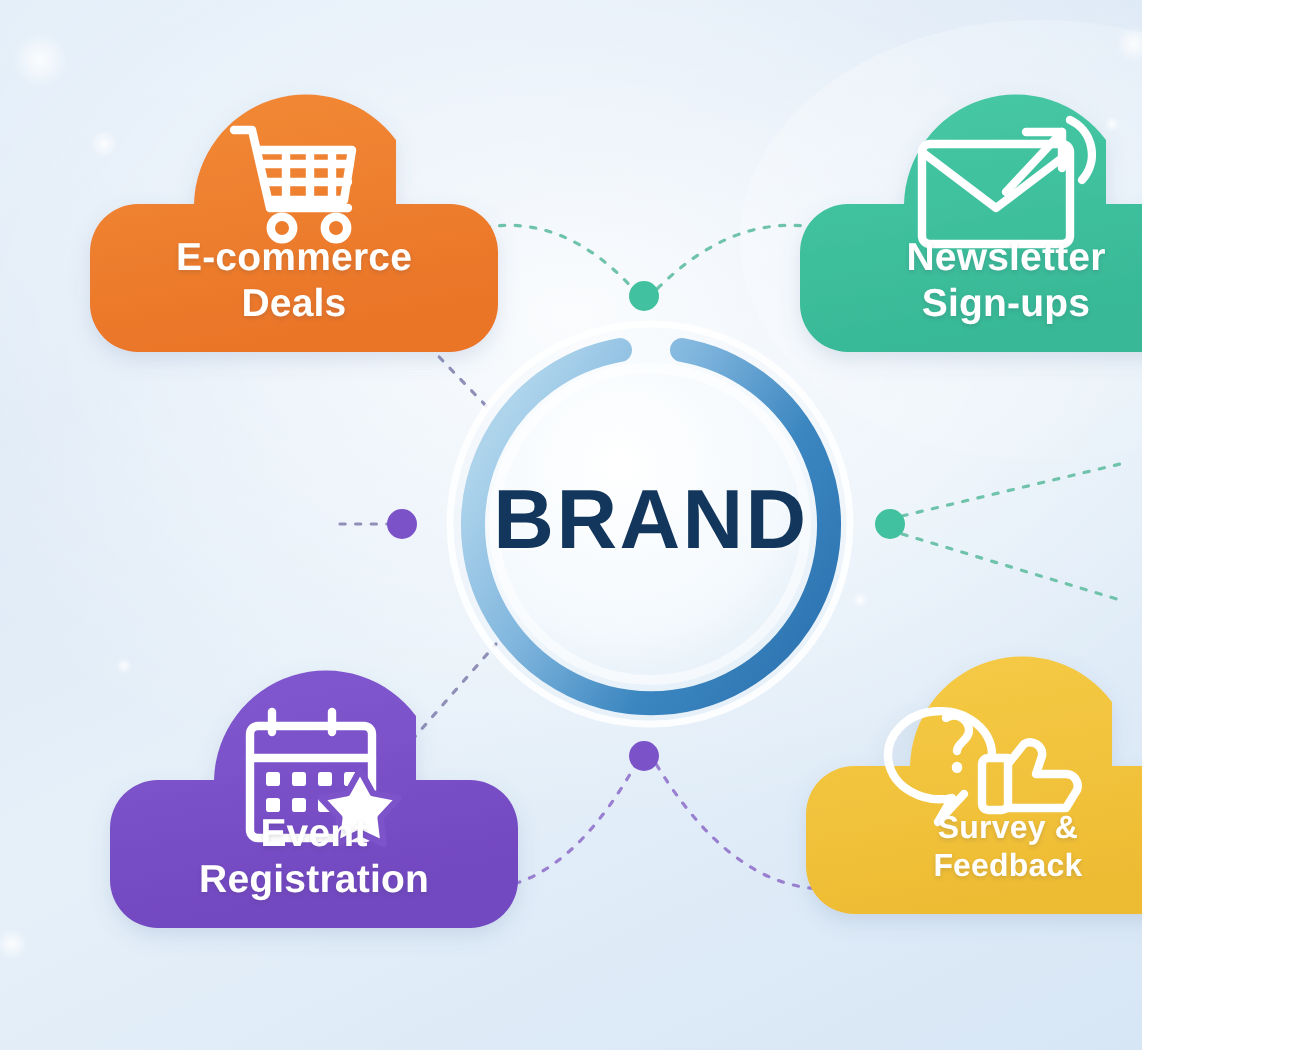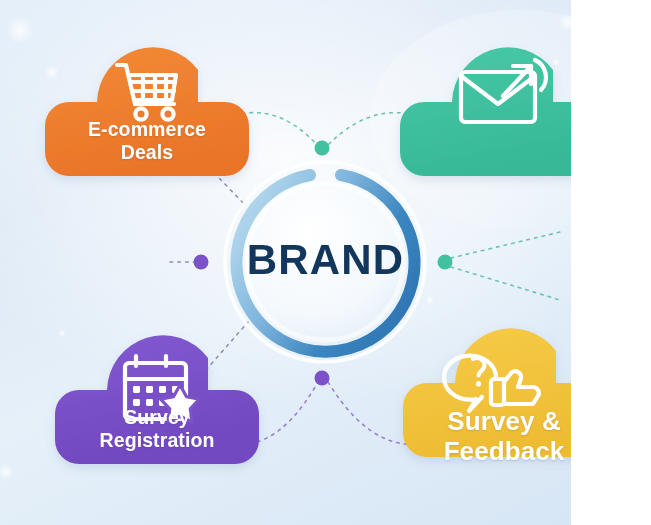--- a/index.html
+++ b/index.html
@@ -32,21 +32,21 @@
     font-weight: bold;
     line-height: 1.16;
     letter-spacing: 0.1px;
     text-shadow: 0 1px 2px rgba(60,60,90,0.18);
     pointer-events: none;
     white-space: pre-line;
   }
   .cl-ecom   { left: 42px;  top: 118px; width: 210px; font-size: 19.5px; }
   .cl-news   { left: 398px; top: 118px; width: 210px; font-size: 19.5px; }
   .cl-event  { left: 52px;  top: 406px; width: 210px; font-size: 19.5px; }
-  .cl-survey { left: 404px; top: 406px; width: 200px; font-size: 26px; }
+  .cl-survey { left: 404px; top: 406px; width: 200px; font-size: 16px; }
 
   #brand-text {
     position: absolute;
     left: 0;
     top: 236px;
     width: 651px;
     text-align: center;
     font-size: 42px;
     font-weight: bold;
     letter-spacing: 1.2px;
@@ -245,20 +245,22 @@
       <circle cx="325" cy="262" r="100" fill="none" stroke="#ffffff" stroke-width="3.5" opacity="0.85"></circle>
       <circle cx="325" cy="262" r="92" fill="url(#gHub)"></circle>
       <circle cx="325" cy="262" r="78" fill="none" stroke="#ffffff" stroke-width="5" opacity="0.55"></circle>
       <path fill="none" stroke="url(#gRing)" stroke-width="12" stroke-linecap="round" d="M 310 175
                A 89 89 0 1 0 341 175"></path>
     </g>
   </svg>
 
   <div class="cloud-label cl-ecom">E-commerce
 Deals</div>
-  <div class="cloud-label cl-event">Survey
+  <div class="cloud-label cl-news">Newsletter
+Sign-ups</div>
+  <div class="cloud-label cl-event">Event
 Registration</div>
   <div class="cloud-label cl-survey">Survey &amp;
 Feedback</div>
 
   <div id="brand-text">BRAND</div>
 
 </div>
 
 </body></html>

